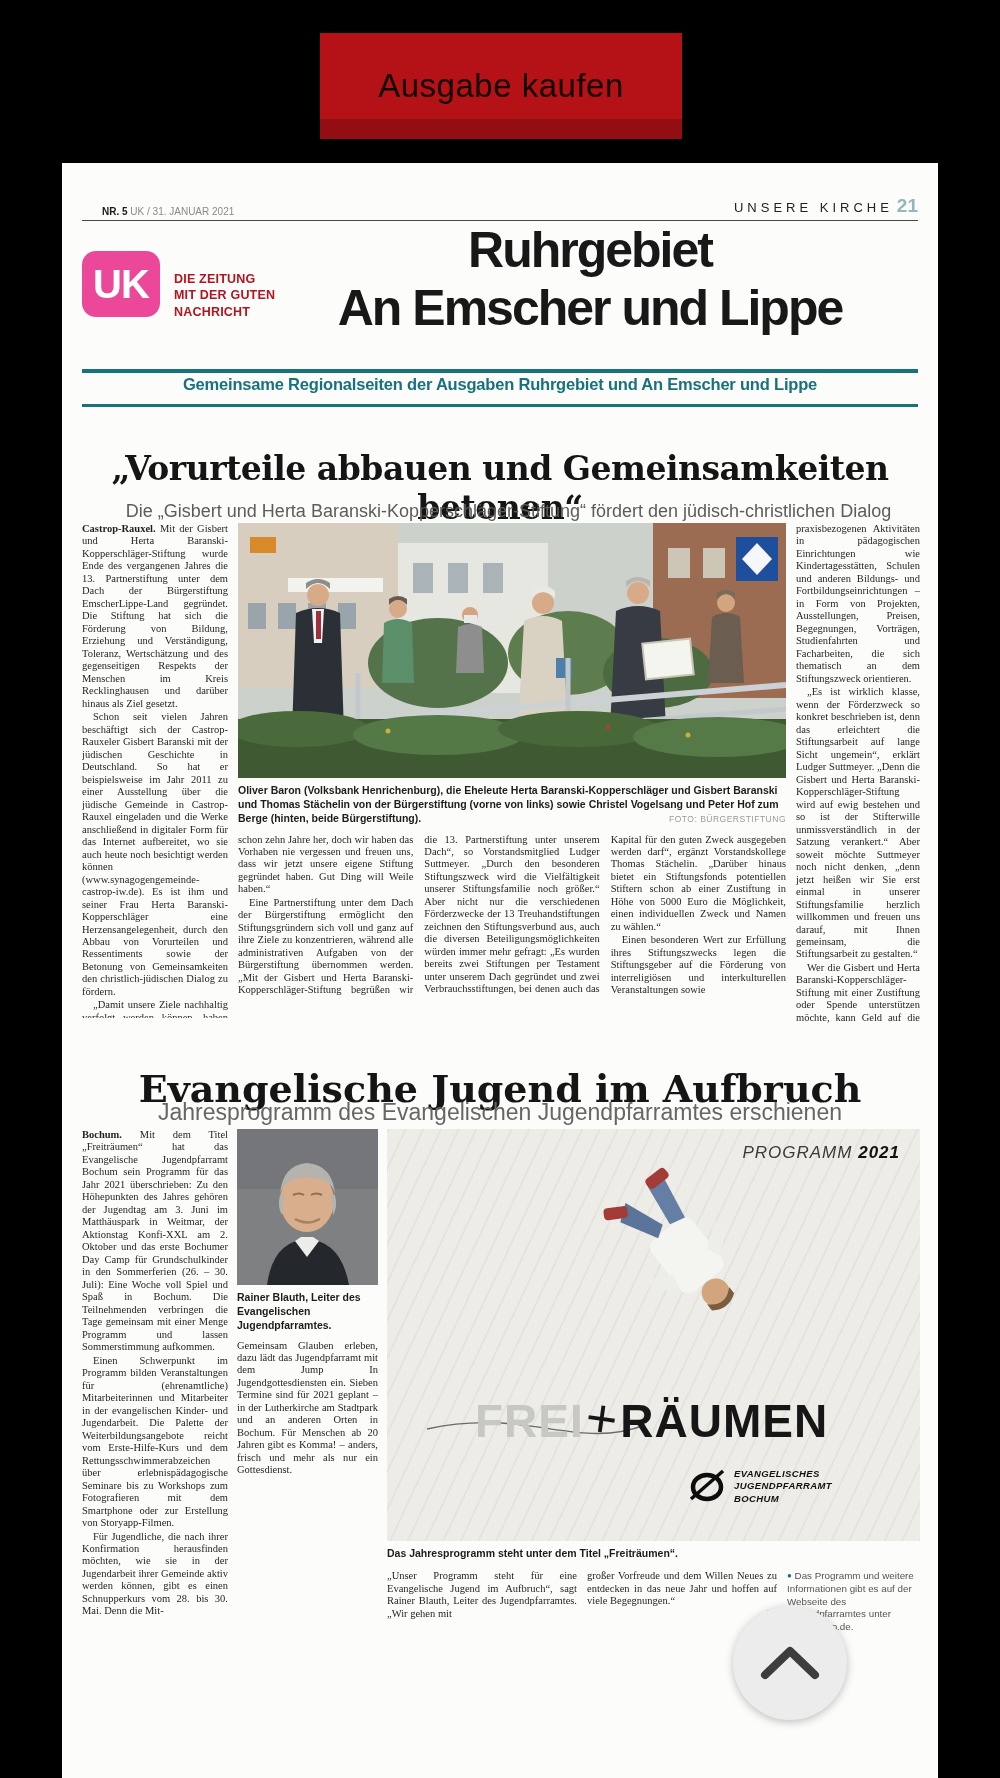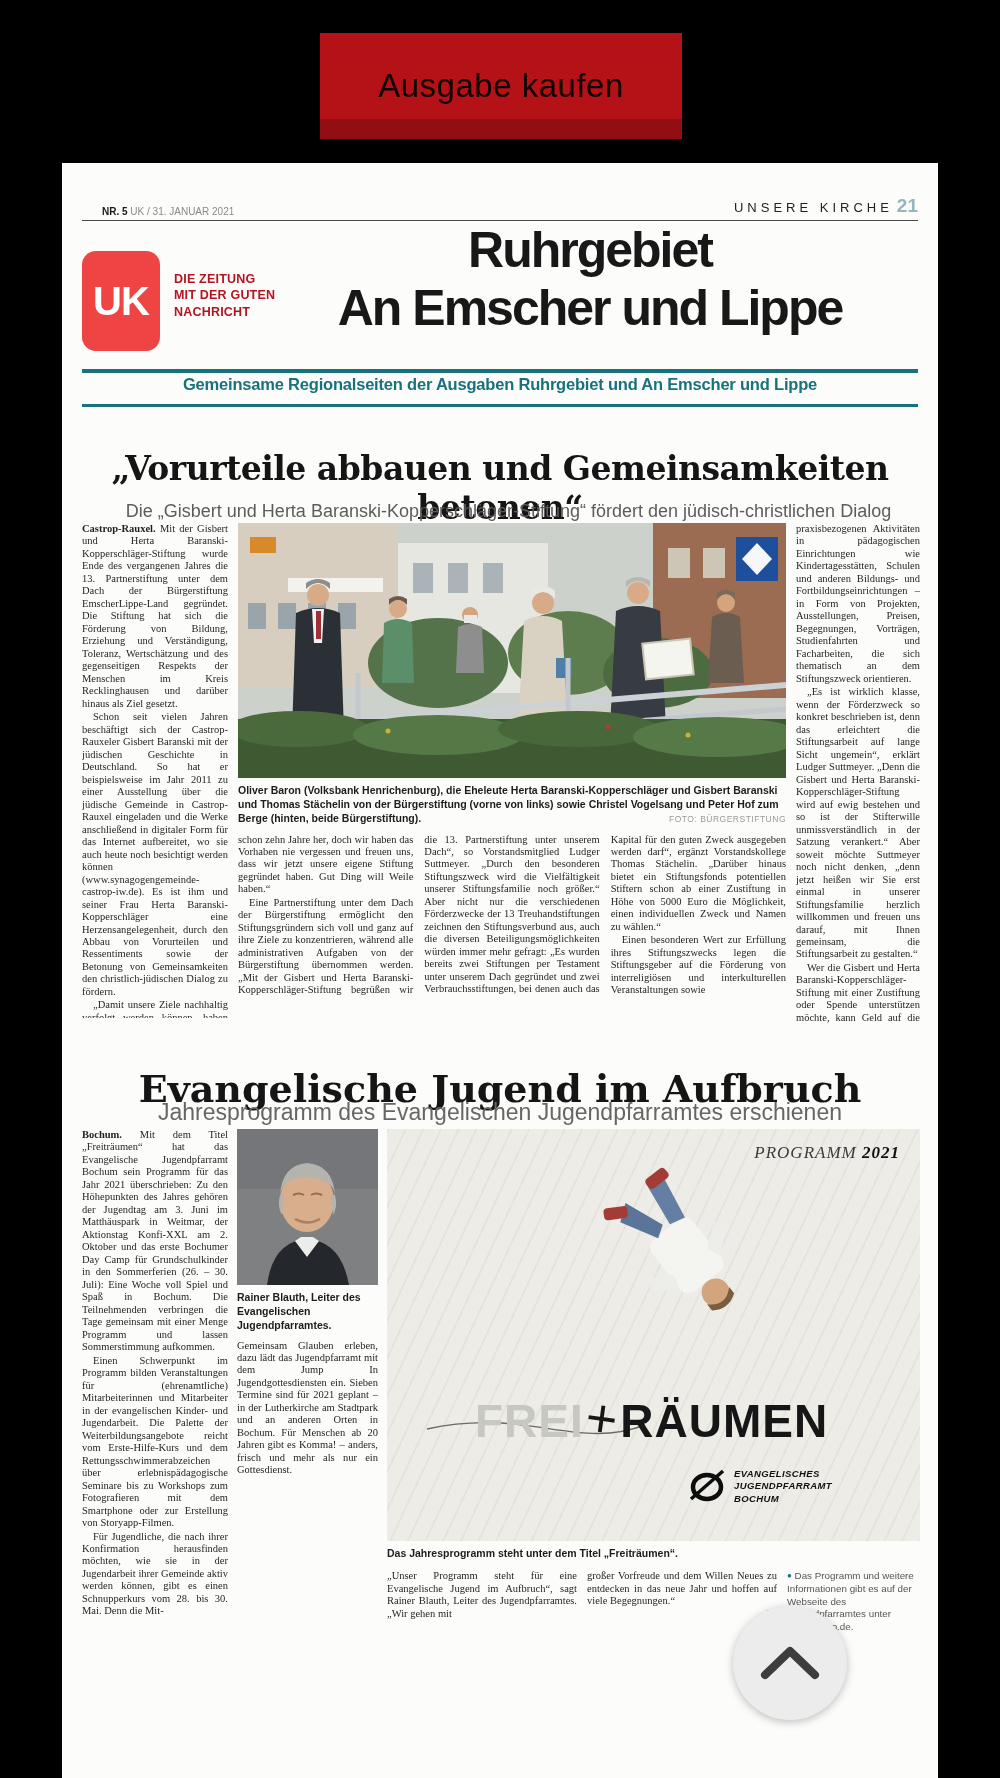--- a/index.html
+++ b/index.html
@@ -20,21 +20,21 @@
          box-shadow:0 0 14px rgba(0,0,0,.55);}
   .abs{position:absolute;}
 
   .pg-header{top:32px;left:20px;right:20px;display:flex;justify-content:space-between;align-items:flex-end;}
   .issue-info{font-size:10px;color:#8a8a8a;padding-left:20px;}
   .issue-info b{color:#1a1a1a;}
   .brand-name{font-size:13px;font-weight:normal;letter-spacing:4px;color:#222;}
   .pageno{font-size:19px;font-weight:bold;color:#93b7bd;margin-left:4px;}
   .hr1{top:57px;left:20px;right:20px;border-top:1px solid #4a4a4a;}
 
-  .uk-logo{top:88px;left:20px;width:78px;height:100px;background:#ef4444;border-radius:14px;
+  .uk-logo{top:88px;left:20px;width:78px;height:66px;background:#ec4899;border-radius:14px;
            display:flex;align-items:center;justify-content:center;}
   .uk-logo span{color:#fff;font-weight:bold;font-size:40px;letter-spacing:-1px;}
   .uk-tagline{top:108px;left:112px;color:#b41420;font-size:12.5px;font-weight:bold;line-height:1.3;letter-spacing:.2px;}
 
   .masthead{top:58px;left:200px;width:656px;text-align:center;color:#181818;
             font-weight:bold;font-size:50px;line-height:1.16;letter-spacing:-2px;}
 
   .teal-line{left:20px;right:20px;background:#17727c;}
   .l1{top:206px;height:4px;} .l2{top:241px;height:3px;}
   .region-sub{top:212px;left:0;right:0;text-align:center;color:#17727c;font-weight:bold;font-size:16.5px;letter-spacing:-.2px;}
@@ -66,21 +66,21 @@
   .a2-sub{top:936px;left:0;right:0;text-align:center;color:#666;font-size:23px;}
   .a2-body{top:966px;left:20px;right:18px;display:flex;gap:9px;}
   .colA{width:146px;flex:none;height:515px;overflow:hidden;}
   .colB{width:141px;flex:none;}
   .colB .body{margin-top:7px;}
   .portrait{width:141px;height:156px;overflow:hidden;background:#7e8082;}
   .colC2{flex:1;}
 
   .cover{position:relative;width:533px;height:412px;background:#edece7;overflow:hidden;
          background-image:repeating-linear-gradient(115deg,rgba(175,175,168,.14) 0 2px,transparent 2px 16px);}
-  .prog{position:absolute;top:14px;right:20px;font-style:italic;font-size:17px;color:#3a3a3a;letter-spacing:1px;font-family:Liberation Serif, serif;}
+  .prog{position:absolute;top:14px;right:20px;font-style:italic;font-size:17px;color:#3a3a3a;letter-spacing:1px;}
   .prog b{color:#111;}
   .freititle{position:absolute;top:258px;left:88px;font-size:46px;font-weight:bold;letter-spacing:1px;white-space:nowrap;}
   .frei{color:#c8c8c2;} .plus{color:#161616;font-weight:normal;font-size:54px;display:inline-block;transform:rotate(8deg);margin:0 2px;} .raeumen{color:#161616;}
   .jlogo{position:absolute;top:336px;left:300px;display:flex;align-items:flex-end;gap:7px;font-style:italic;}
   .jlogo-text{font-size:9.5px;font-weight:bold;color:#111;line-height:1.3;letter-spacing:.4px;}
 
   .a2-bottom{margin-top:10px;display:flex;gap:10px;}
   .b1,.b2{width:190px;flex:none;}
   .b3{flex:1;}
 </style>

